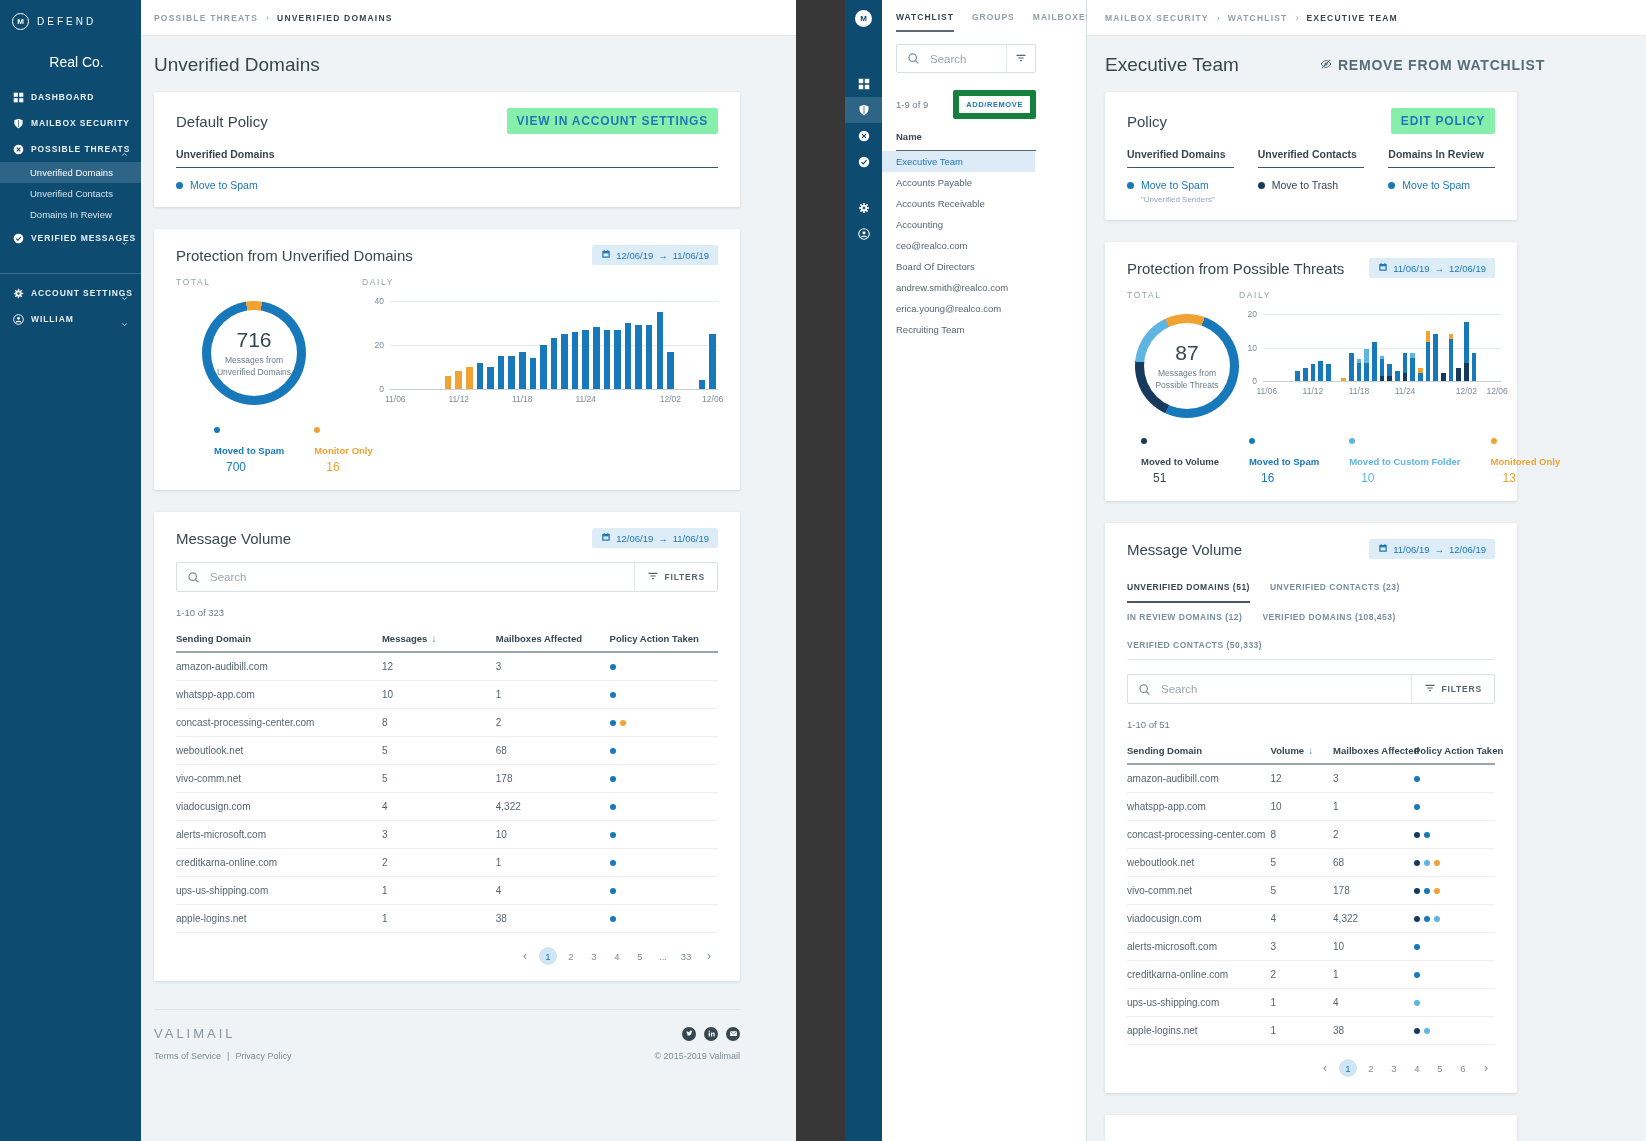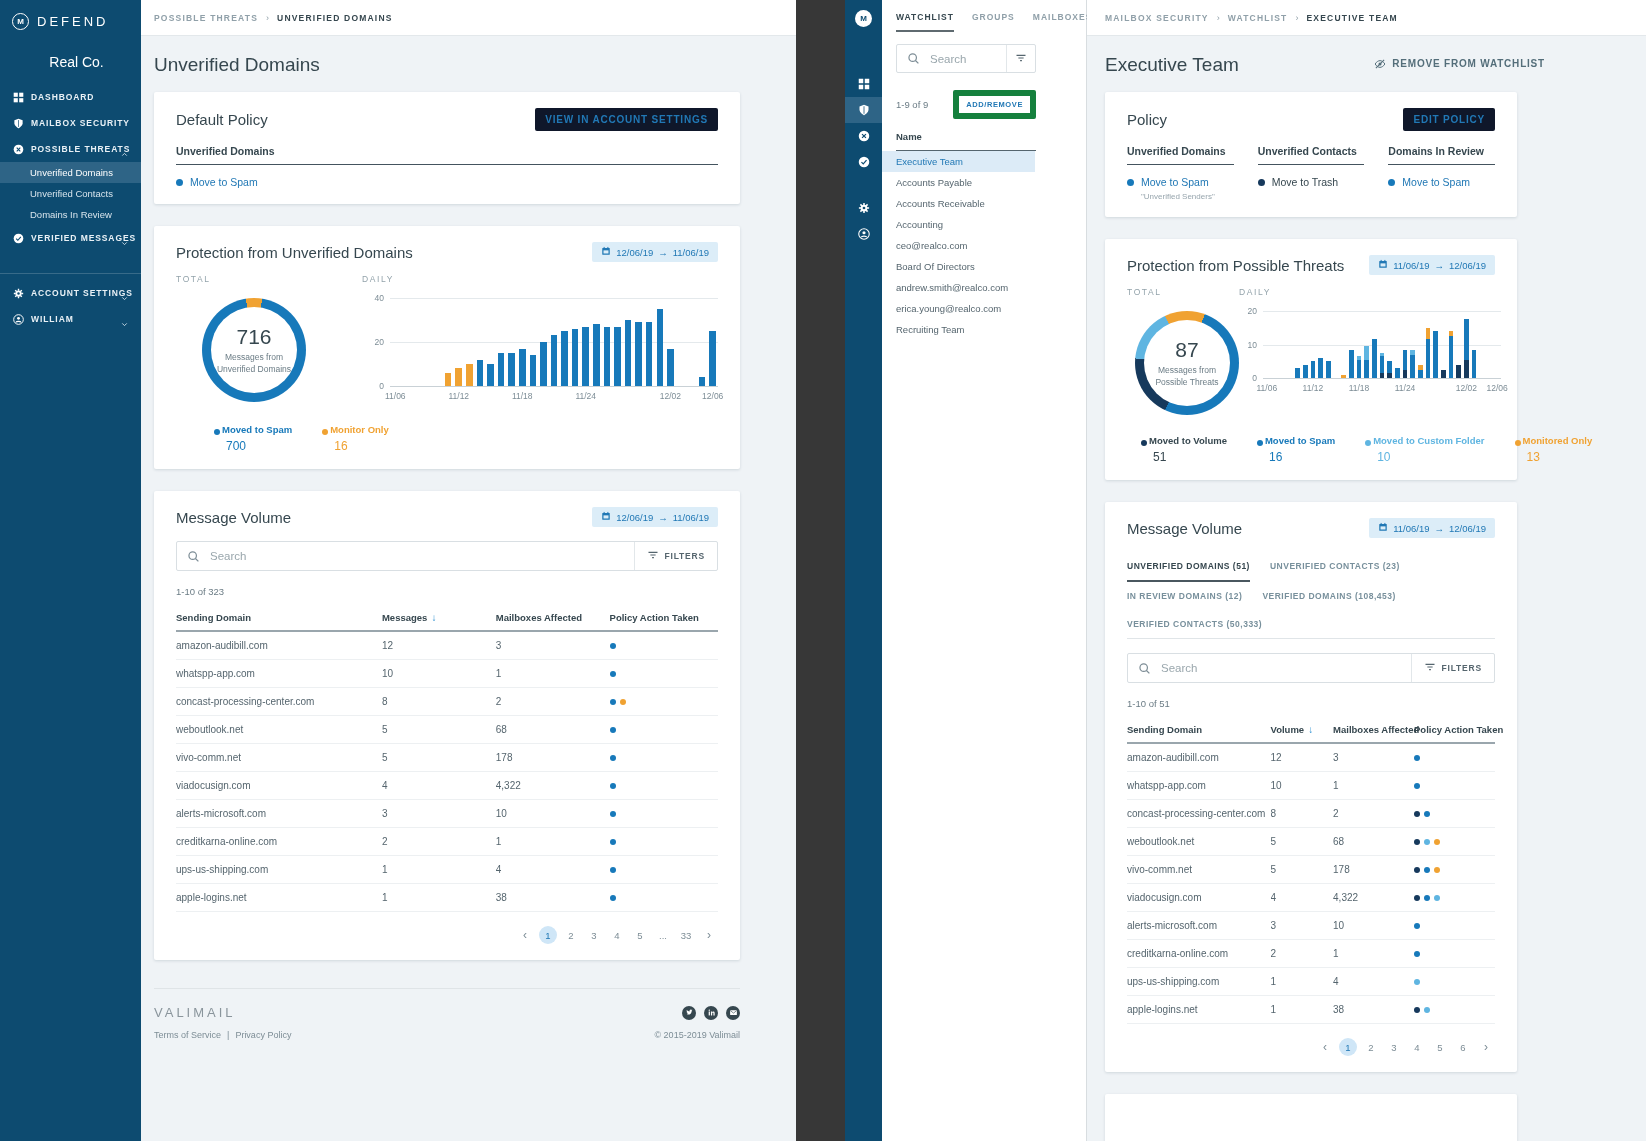--- a/index.html
+++ b/index.html
@@ -8,21 +8,21 @@
          font-family:"Liberation Sans",sans-serif;color:#55656e;}
   .app{position:absolute;top:0;bottom:0;display:flex;background:#eff3f6;}
   #app-left{left:0;width:796px;}
   #app-right{left:845px;width:801px;}
 
   
   .sidebar{width:141px;background:#0d4b70;flex-shrink:0;color:#e9f1f6;padding-top:10px;}
   .logo-row{display:flex;align-items:center;gap:8px;padding-left:12px;height:22px;}
   .logo-circle{width:17px;height:17px;border-radius:50%;border:1.4px solid #fff;display:flex;
                align-items:center;justify-content:center;font-size:8px;font-weight:bold;color:#fff;}
-  .logo-text{font-size:13px;letter-spacing:3px;color:#fff;}
+  .logo-text{font-size:10px;letter-spacing:3px;color:#fff;}
   .company{font-size:14px;color:#fff;padding:22px 0 14px 12px;text-align:center;}
   .nav-item{display:flex;align-items:center;gap:7px;height:26px;padding-left:13px;cursor:pointer;position:relative;}
   .nav-item .lbl{font-size:8.5px;font-weight:bold;letter-spacing:0.9px;color:#e9f1f6;}
   .nav-caret{position:absolute;right:12px;top:9px;}
   .nav-sub{height:21px;display:flex;align-items:center;padding-left:30px;font-size:9.5px;color:#d7e4ec;cursor:pointer;}
   .nav-sub.active{background:#2e6486;color:#fff;}
   .nav-group2{border-top:1px solid rgba(255,255,255,.18);margin-top:22px;padding-top:6px;}
 
   
   .main{flex:1;display:flex;flex-direction:column;min-width:0;}
@@ -31,21 +31,21 @@
   .crumb{font-size:8.5px;font-weight:bold;letter-spacing:1.2px;color:#90a0a9;}
   .crumb.last{color:#36474f;}
   .crumb-sep{margin:0 8px;color:#90a0a9;font-size:9px;}
   .content{flex:1;padding:4px 0 0 13px;}
   .page-title-row{display:flex;align-items:center;justify-content:space-between;margin:14px 0 16px;}
   .page-title{font-size:19px;font-weight:400;color:#36474f;}
   .card{background:#fff;border-radius:2px;box-shadow:0 1px 3px rgba(24,50,70,.14);
         padding:16px 22px;margin-bottom:22px;}
   .card-head{display:flex;justify-content:space-between;align-items:center;}
   .card-title{font-size:15px;color:#36474f;}
-  .btn-light{background:#0f172a;color:#2178b5;font-size:10px;font-weight:bold;letter-spacing:.8px;
+  .btn-light{background:#86efac;color:#2178b5;font-size:12px;font-weight:bold;letter-spacing:.8px;
              padding:6px 10px;border:none;border-radius:2px;cursor:pointer;white-space:nowrap;}
   .badge-date{background:#dcedf8;color:#2178b5;font-size:9.5px;padding:4px 9px;border-radius:2px;
               display:flex;align-items:center;gap:5px;cursor:pointer;white-space:nowrap;}
 
   .policy-label{font-size:10.5px;font-weight:bold;color:#36474f;margin-top:14px;padding-bottom:7px;
                 border-bottom:1px solid #44545e;}
   .policy-action{display:flex;align-items:center;gap:7px;margin-top:11px;font-size:10.5px;}
   .dot{width:7px;height:7px;border-radius:50%;flex-shrink:0;}
   .dot.sm{width:6px;height:6px;}
   .policy-note{font-size:8px;color:#97a5ad;margin:4px 0 0 14px;}
@@ -53,21 +53,21 @@
   .protect-body{display:flex;margin-top:2px;}
   .col-label{font-size:8.5px;letter-spacing:1.6px;color:#93a3ab;margin:10px 0 14px;}
   .donut-wrap{position:relative;width:104px;height:104px;margin-left:26px;}
   .donut{width:100%;height:100%;border-radius:50%;}
   .donut-hole{position:absolute;inset:9px;background:#fff;border-radius:50%;display:flex;flex-direction:column;
               align-items:center;justify-content:center;text-align:center;}
   .donut-num{font-size:21px;color:#36474f;}
   .donut-cap{font-size:8.5px;color:#6b7c85;width:82px;margin-top:3px;line-height:1.35;}
   .legend{display:flex;margin-top:20px;}
   .legend-item{font-size:9.5px;margin-right:30px;}
-  .legend-top{display:flex;align-items:flex-end;gap:2px;white-space:nowrap;}
+  .legend-top{display:flex;align-items:flex-start;gap:12px;white-space:nowrap;flex-direction:column;}
   .legend-val{margin-left:12px;font-size:12px;margin-top:4px;}
 
   .searchbar{display:flex;align-items:center;border:1px solid #d9dfe3;border-radius:2px;height:30px;
              margin-top:14px;background:#fff;}
   .searchbar input{border:none;outline:none;flex:1;font-size:11.5px;color:#55656e;min-width:0;background:transparent;}
   .searchbar input::placeholder{color:#9aa7ad;}
   .search-ic{margin:0 8px 0 10px;flex-shrink:0;display:flex;}
   .filters{display:flex;align-items:center;gap:6px;font-size:8.5px;font-weight:bold;letter-spacing:.8px;
            color:#55656e;border-left:1px solid #e2e7ea;padding:0 12px;height:100%;cursor:pointer;white-space:nowrap;}
   .count{font-size:9.5px;color:#6b7c85;margin:15px 0 8px;}
@@ -111,21 +111,21 @@
                letter-spacing:.6px;padding:4px 7px;border-radius:2px;cursor:pointer;}
   .wl-name{font-size:9.5px;font-weight:bold;color:#36474f;padding:12px 0 8px;border-bottom:1px solid #55656e;
            width:140px;}
   .wl-items{margin-left:-14px;}
   .wl-item{height:21px;display:flex;align-items:center;padding-left:14px;font-size:9.5px;color:#55656e;
            width:153px;cursor:pointer;}
   .wl-item.active{background:#dcebf7;color:#2178b5;}
 
   .rmain .content{padding-left:18px;}
   .rcard{width:412px;margin-top:12px;}
-  .remove-link{display:flex;align-items:flex-start;gap:6px;font-size:10px;font-weight:bold;letter-spacing:.8px;
+  .remove-link{display:flex;align-items:flex-start;gap:6px;font-size:14px;font-weight:bold;letter-spacing:.8px;
                color:#546e7a;cursor:pointer;}
   .policy-cols{display:flex;gap:24px;}
   .policy-col{flex:1;min-width:0;}
   .mv-tabs{display:flex;flex-wrap:wrap;column-gap:20px;margin-top:14px;border-bottom:1px solid #e0e5e8;}
   .mv-tab{font-size:8.5px;font-weight:bold;letter-spacing:.5px;color:#78909c;padding:9px 0;cursor:pointer;white-space:nowrap;}
   .mv-tab.active{color:#36474f;border-bottom:2px solid #4a575f;}
   .stub-card{height:120px;margin-bottom:0;}
 
   .chart-host{position:relative;}
   .chart-grid{position:absolute;border-top:1px solid #e4e9ec;}

